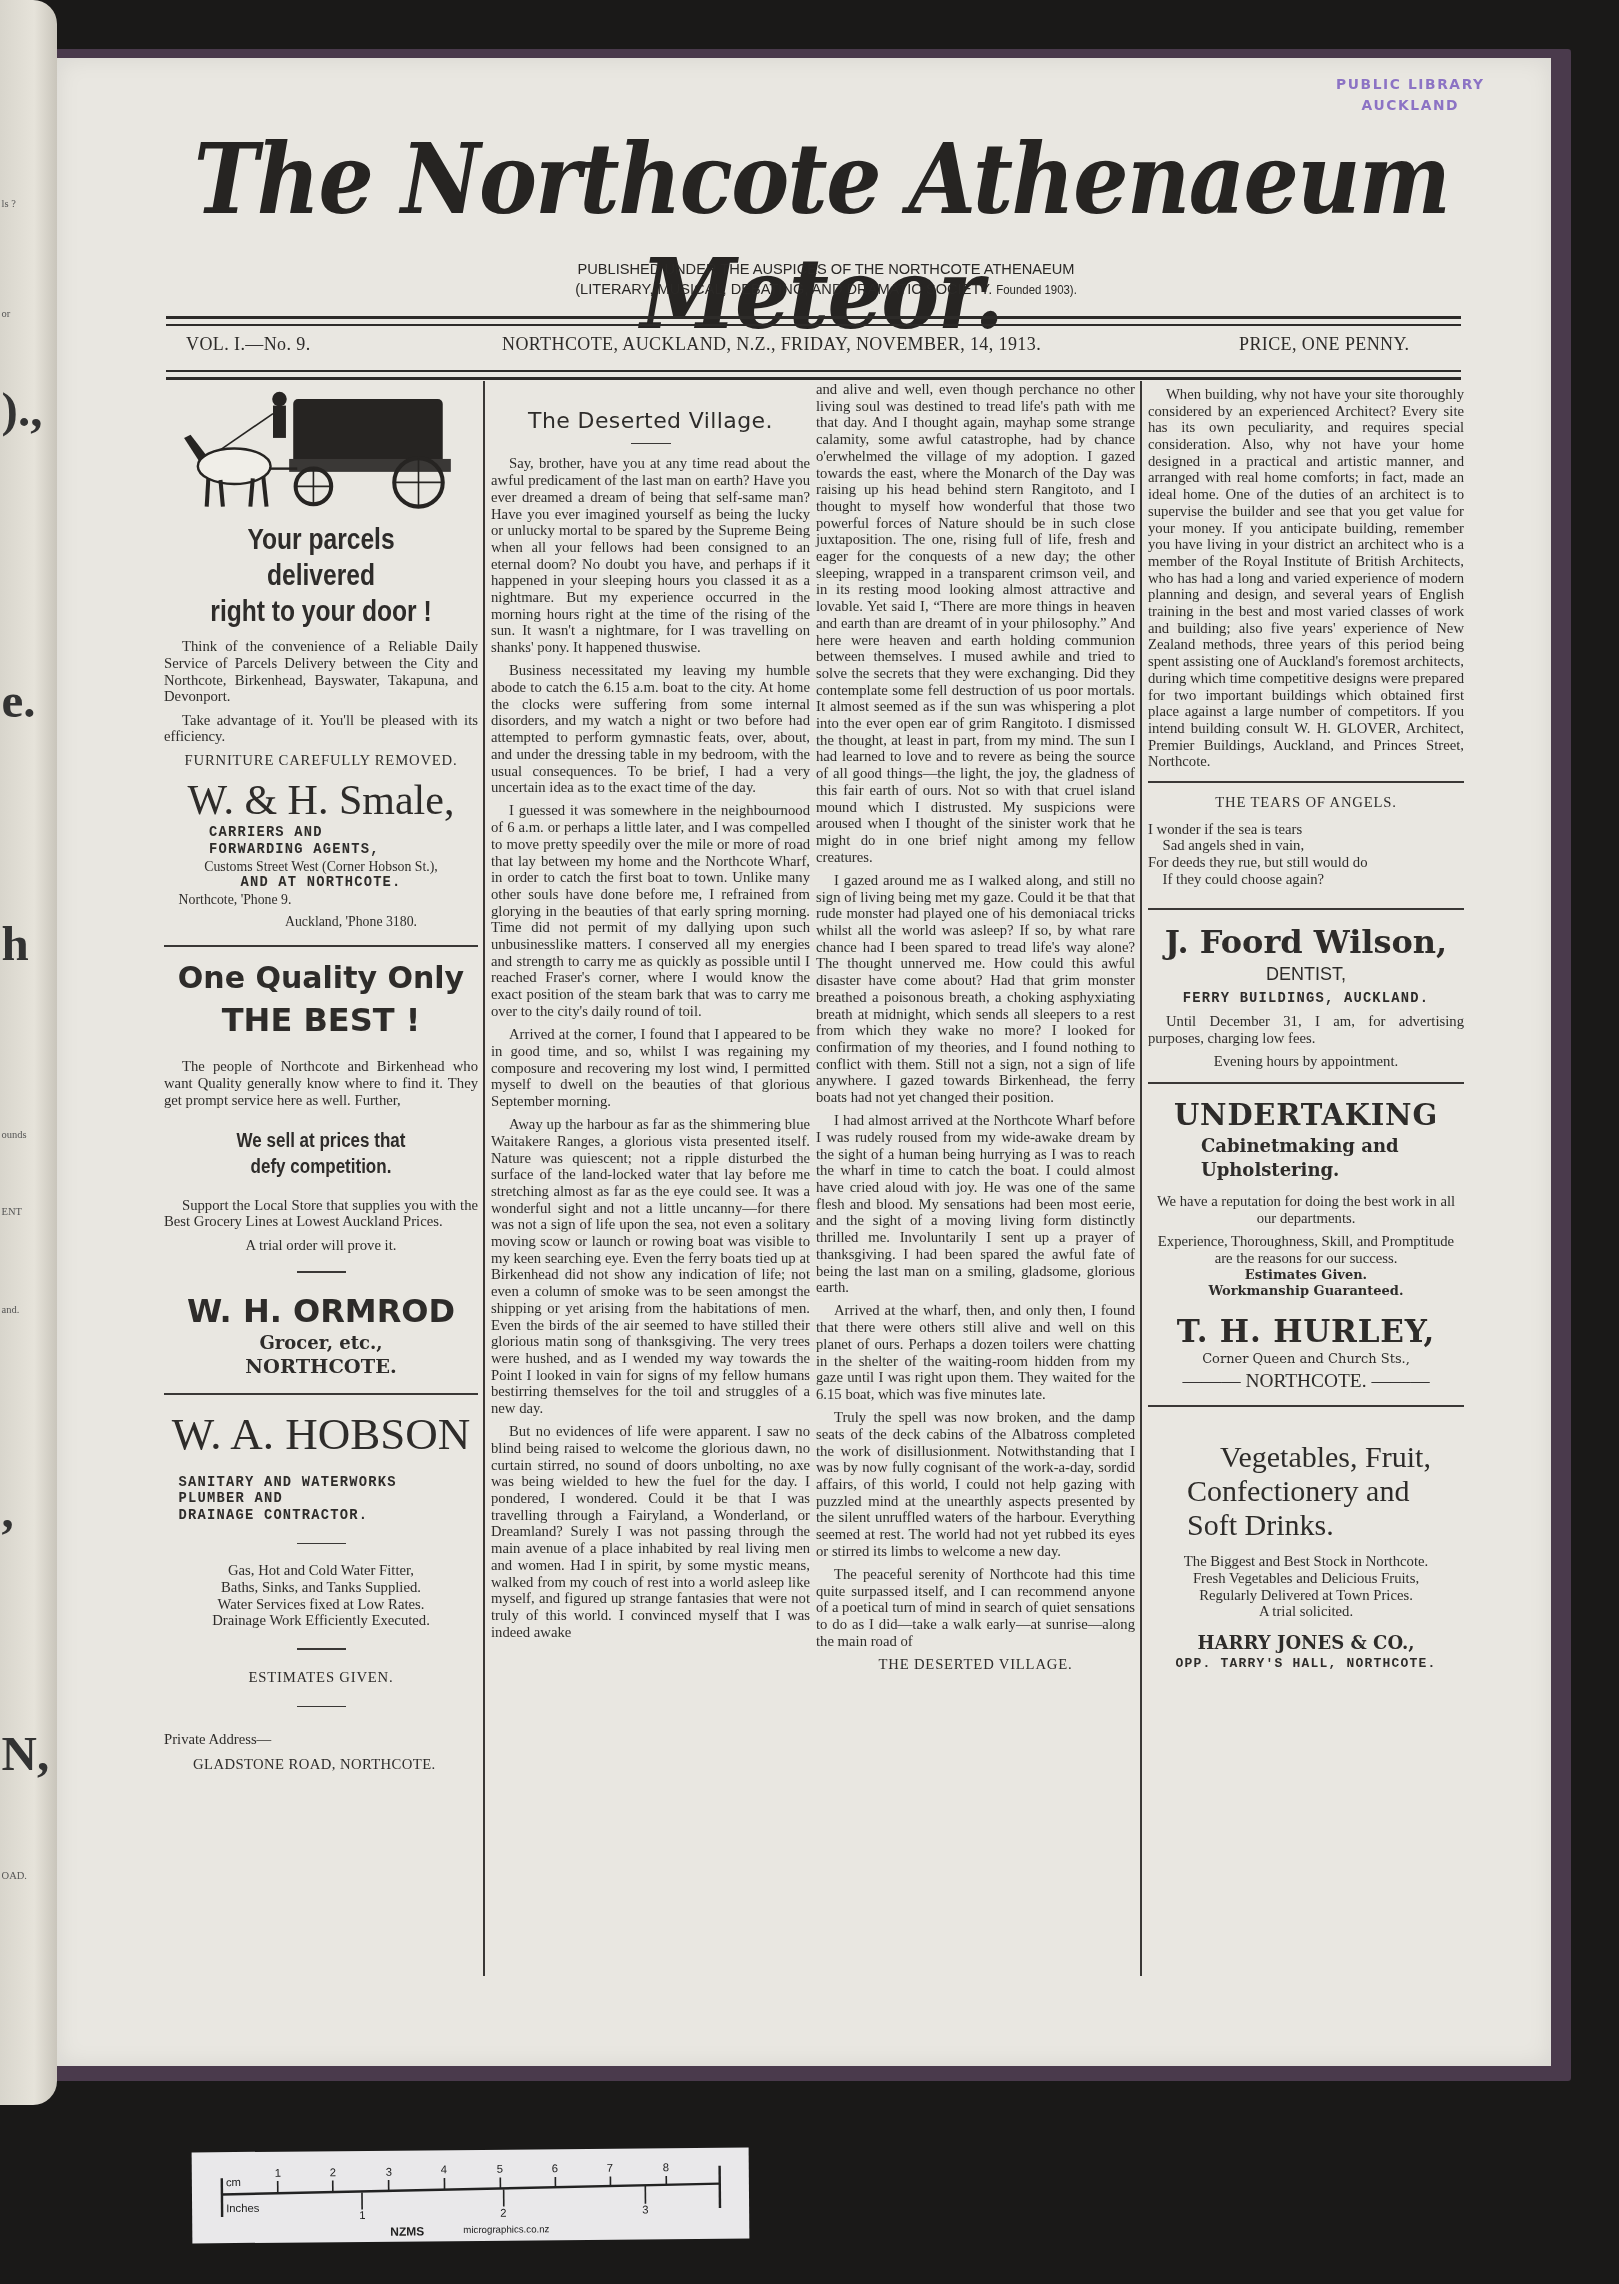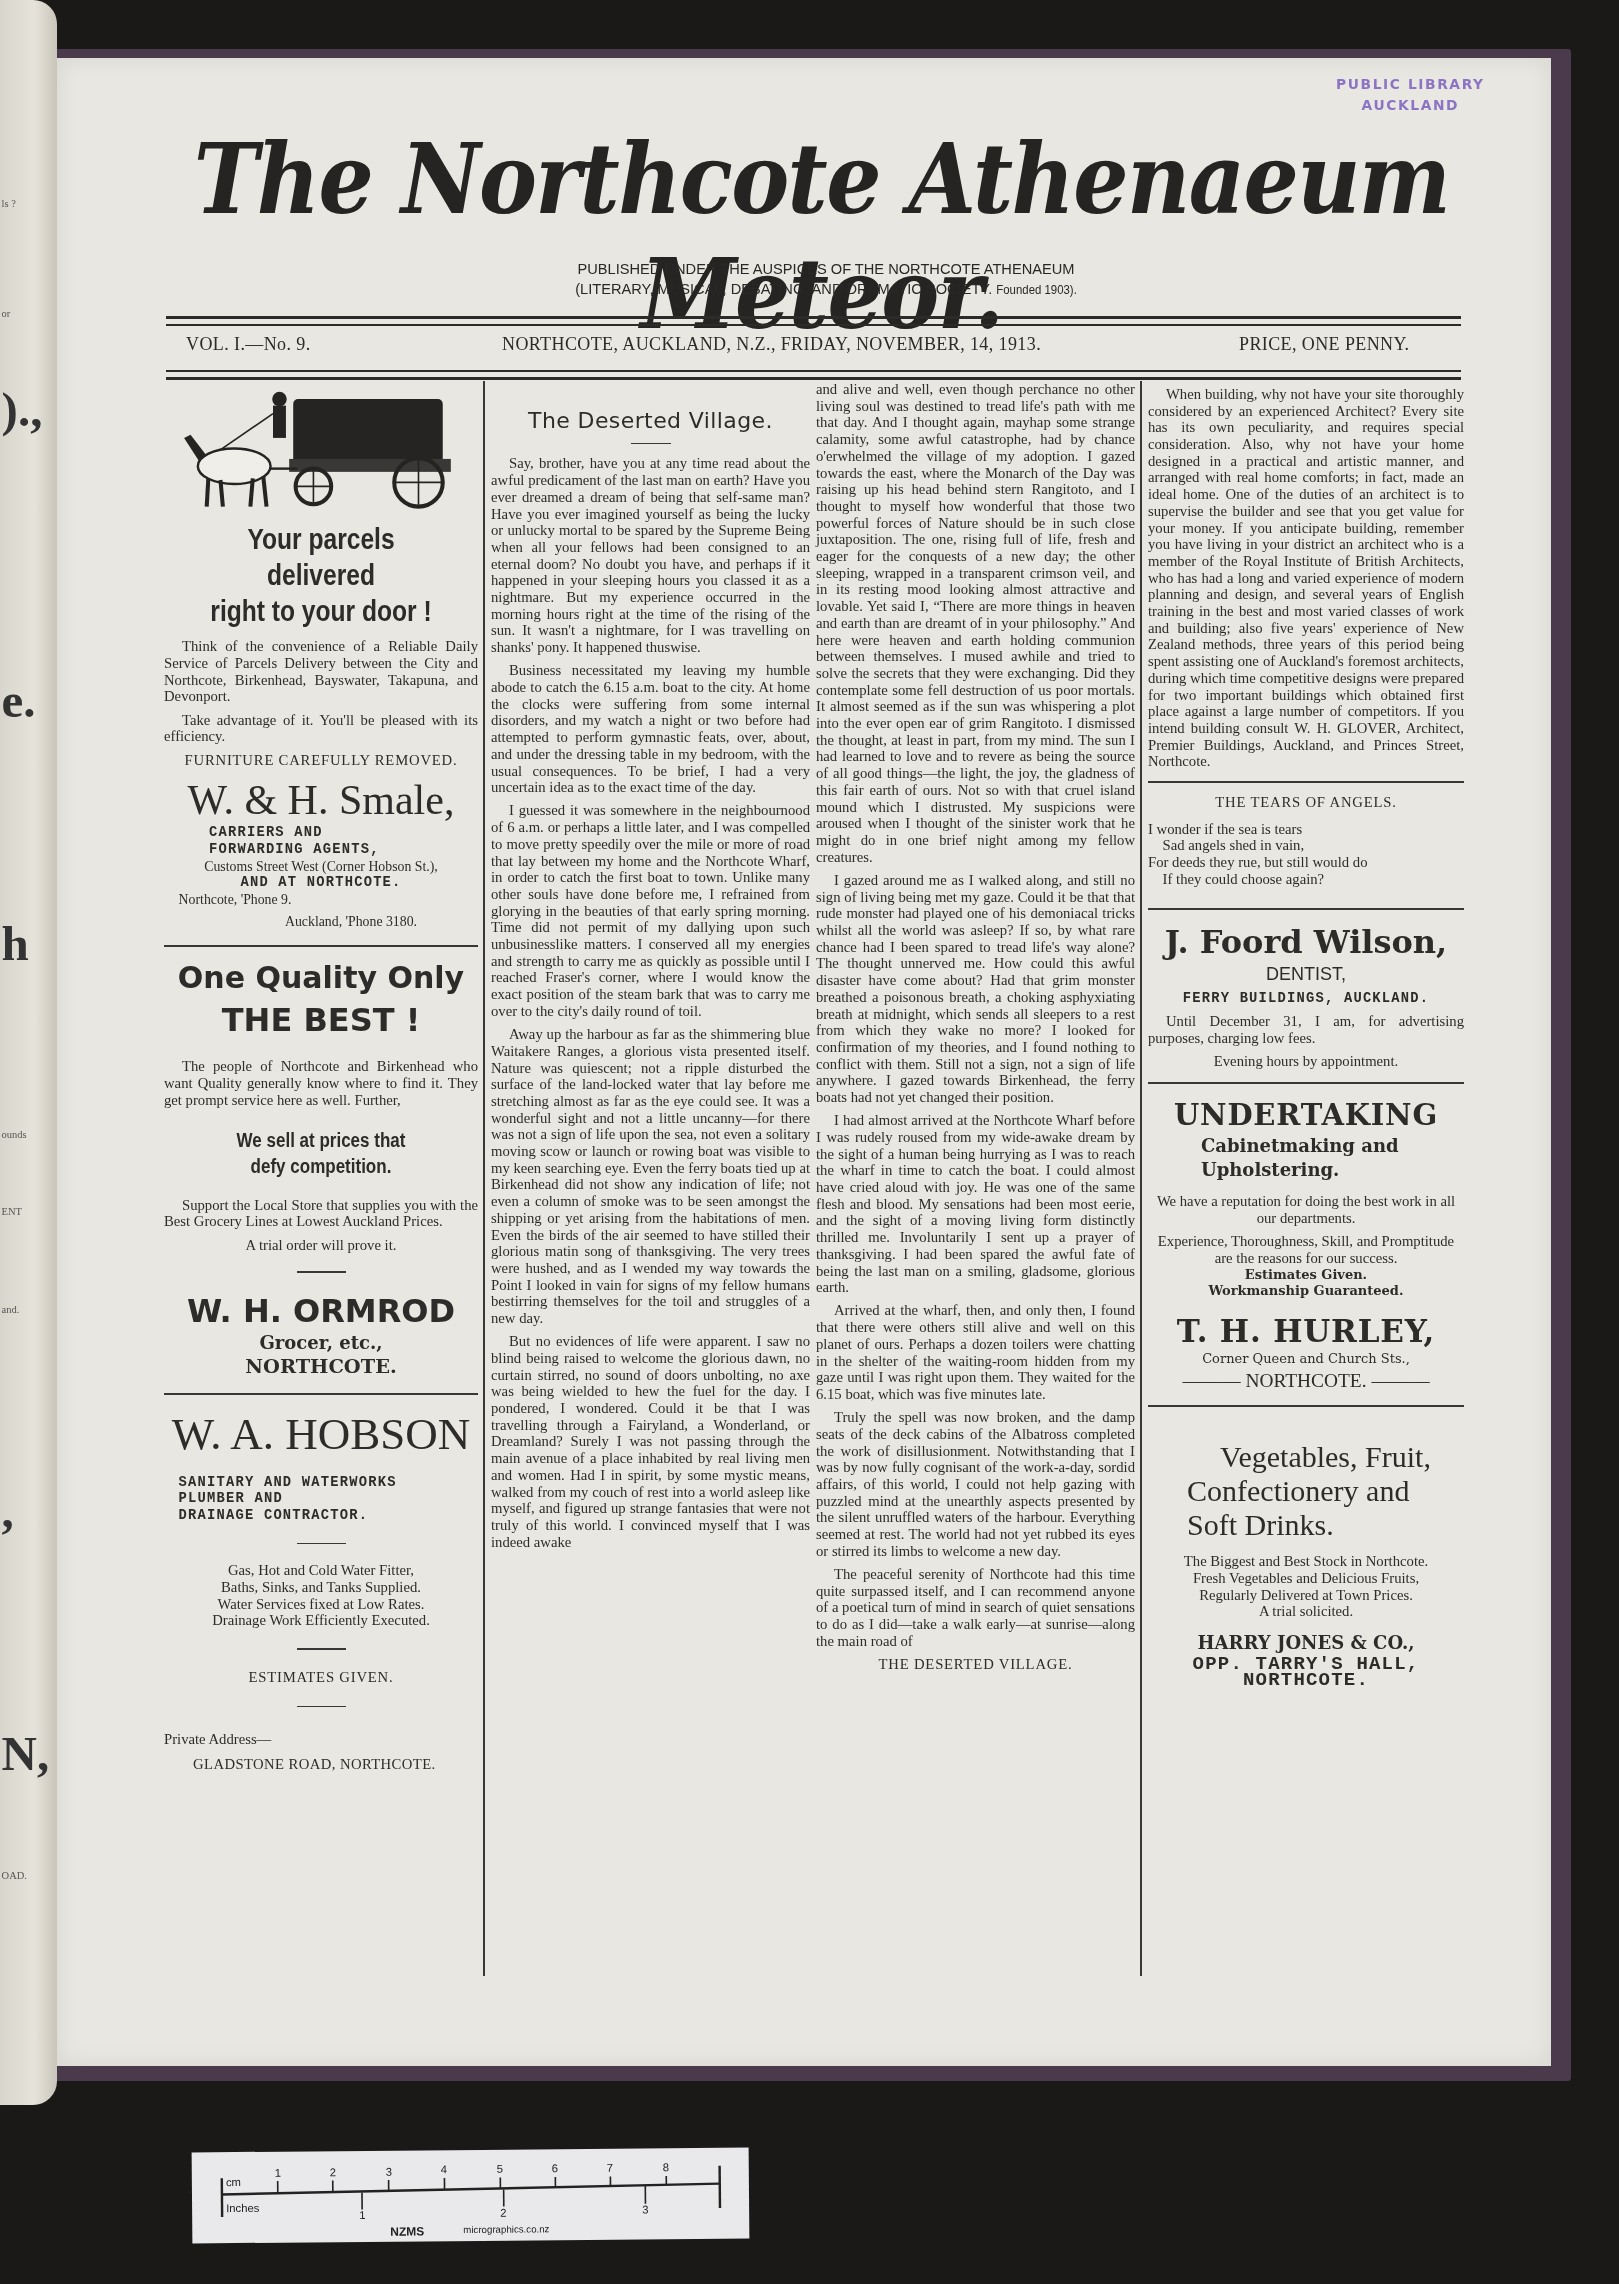--- a/index.html
+++ b/index.html
@@ -150,20 +150,21 @@
     <div style="padding-left:29px;margin-top:8px;letter-spacing:0.4px;">GLADSTONE ROAD, NORTHCOTE.</div>
   </div>
 </div>
 
 <div class="col" style="left:491px;width:319px;">
   <div class="center" style="font-family:'DejaVu Sans',sans-serif;font-size:22px;line-height:27.5px;margin:26px 0 8px 0;letter-spacing:0.4px;">The Deserted Village.</div>
   <div class="dash" style="width:40px;margin:4.9px auto 11.3px auto;"></div>
   <p>Say, brother, have you at any time read about the awful predicament of the last man on earth? Have you ever dreamed a dream of being that self-same man? Have you ever imagined yourself as being the lucky or unlucky mortal to be spared by the Supreme Being when all your fellows had been consigned to an eternal doom? No doubt you have, and perhaps if it happened in your sleeping hours you classed it as a nightmare. But my experience occurred in the morning hours right at the time of the rising of the sun. It wasn't a nightmare, for I was travelling on shanks' pony. It happened thuswise.</p>
   <p>Business necessitated my leaving my humble abode to catch the 6.15 a.m. boat to the city. At home the clocks were suffering from some internal disorders, and my watch a night or two before had attempted to perform gymnastic feats, over, about, and under the dressing table in my bedroom, with the usual consequences. To be brief, I had a very uncertain idea as to the exact time of the day.</p>
   <p>I guessed it was somewhere in the neighbournood of 6 a.m. or perhaps a little later, and I was compelled to move pretty speedily over the mile or more of road that lay between my home and the Northcote Wharf, in order to catch the first boat to town. Unlike many other souls have done before me, I refrained from glorying in the beauties of that early spring morning. Time did not permit of my dallying upon such unbusinesslike matters. I conserved all my energies and strength to carry me as quickly as possible until I reached Fraser's corner, where I would know the exact position of the steam bark that was to carry me over to the city's daily round of toil.</p>
+  <p>Arrived at the corner, I found that I appeared to be in good time, and so, whilst I was regaining my composure and recovering my lost wind, I permitted myself to dwell on the beauties of that glorious September morning.</p>
   <p>Away up the harbour as far as the shimmering blue Waitakere Ranges, a glorious vista presented itself. Nature was quiescent; not a ripple disturbed the surface of the land-locked water that lay before me stretching almost as far as the eye could see. It was a wonderful sight and not a little uncanny—for there was not a sign of life upon the sea, not even a solitary moving scow or launch or rowing boat was visible to my keen searching eye. Even the ferry boats tied up at Birkenhead did not show any indication of life; not even a column of smoke was to be seen amongst the shipping or yet arising from the habitations of men. Even the birds of the air seemed to have stilled their glorious matin song of thanksgiving. The very trees were hushed, and as I wended my way towards the Point I looked in vain for signs of my fellow humans bestirring themselves for the toil and struggles of a new day.</p>
   <p>But no evidences of life were apparent. I saw no blind being raised to welcome the glorious dawn, no curtain stirred, no sound of doors unbolting, no axe was being wielded to hew the fuel for the day. I pondered, I wondered. Could it be that I was travelling through a Fairyland, a Wonderland, or Dreamland? Surely I was not passing through the main avenue of a place inhabited by real living men and women. Had I in spirit, by some mystic means, walked from my couch of rest into a world asleep like myself, and figured up strange fantasies that were not truly of this world. I convinced myself that I was indeed awake</p>
 </div>
 
 <div class="col" style="left:816px;width:319px;">
   <p style="text-indent:0;">and alive and well, even though perchance no other living soul was destined to tread life's path with me that day. And I thought again, mayhap some strange calamity, some awful catastrophe, had by chance o'erwhelmed the village of my adoption. I gazed towards the east, where the Monarch of the Day was raising up his head behind stern Rangitoto, and I thought to myself how wonderful that those two powerful forces of Nature should be in such close juxtaposition. The one, rising full of life, fresh and eager for the conquests of a new day; the other sleeping, wrapped in a transparent crimson veil, and in its resting mood looking almost attractive and lovable. Yet said I, “There are more things in heaven and earth than are dreamt of in your philosophy.” And here were heaven and earth holding communion between themselves. I mused awhile and tried to solve the secrets that they were exchanging. Did they contemplate some fell destruction of us poor mortals. It almost seemed as if the sun was whispering a plot into the ever open ear of grim Rangitoto. I dismissed the thought, at least in part, from my mind. The sun I had learned to love and to revere as being the source of all good things—the light, the joy, the gladness of this fair earth of ours. Not so with that cruel island mound which I distrusted. My suspicions were aroused when I thought of the sinister work that he might do in one brief night among my fellow creatures.</p>
   <p>I gazed around me as I walked along, and still no sign of living being met my gaze. Could it be that that rude monster had played one of his demoniacal tricks whilst all the world was asleep? If so, by what rare chance had I been spared to tread life's way alone? The thought unnerved me. How could this awful disaster have come about? Had that grim monster breathed a poisonous breath, a choking asphyxiating breath at midnight, which sends all sleepers to a rest from which they wake no more? I looked for confirmation of my theories, and I found nothing to conflict with them. Still not a sign, not a sign of life anywhere. I gazed towards Birkenhead, the ferry boats had not yet changed their position.</p>
   <p>I had almost arrived at the Northcote Wharf before I was rudely roused from my wide-awake dream by the sight of a human being hurrying as I was to reach the wharf in time to catch the boat. I could almost have cried aloud with joy. He was one of the same flesh and blood. My sensations had been most eerie, and the sight of a moving living form distinctly thrilled me. Involuntarily I sent up a prayer of thanksgiving. I had been spared the awful fate of being the last man on a smiling, gladsome, glorious earth.</p>
   <p>Arrived at the wharf, then, and only then, I found that there were others still alive and well on this planet of ours. Perhaps a dozen toilers were chatting in the shelter of the waiting-room hidden from my gaze until I was right upon them. They waited for the 6.15 boat, which was five minutes late.</p>
   <p>Truly the spell was now broken, and the damp seats of the deck cabins of the Albatross completed the work of disillusionment. Notwithstanding that I was by now fully cognisant of the work-a-day, sordid affairs, of this world, I could not help gazing with puzzled mind at the unearthly aspects presented by the silent unruffled waters of the harbour. Everything seemed at rest. The world had not yet rubbed its eyes or stirred its limbs to welcome a new day.</p>
@@ -209,21 +210,21 @@
 
   <div>
     <div style="font-size:30px;line-height:34px;padding-left:39px;margin-top:33px;text-align:center;">Vegetables, Fruit,</div>
     <div style="font-size:30px;line-height:34px;padding-left:39px;">Confectionery and</div>
     <div style="font-size:30px;line-height:34px;padding-left:39px;margin-bottom:11.3px;">Soft Drinks.</div>
     <div class="center">The Biggest and Best Stock in Northcote.</div>
     <div class="center">Fresh Vegetables and Delicious Fruits,</div>
     <div class="center">Regularly Delivered at Town Prices.</div>
     <div class="center">A trial solicited.</div>
     <div class="center eg" style="font-size:18px;line-height:26px;margin-top:9.7px;">HARRY JONES &amp; CO.,</div>
-    <div class="center smallcaps-bold" style="font-size:19px;">OPP. TARRY'S HALL, NORTHCOTE.</div>
+    <div class="center smallcaps-bold" style="font-size:13px;">OPP. TARRY'S HALL, NORTHCOTE.</div>
   </div>
 </div>
 
 <div class="ruler">
   <svg width="557" height="91" style="position:absolute;left:0;top:0;" viewBox="0 0 688 112">
     <line x1="37" y1="52" x2="652" y2="44" stroke="#222" stroke-width="3"></line>
     <line x1="37" y1="32" x2="37" y2="80" stroke="#222" stroke-width="3"></line>
     <line x1="652" y1="22" x2="652" y2="74" stroke="#222" stroke-width="3"></line>
     <line x1="106" y1="36" x2="106" y2="52" stroke="#222" stroke-width="2"></line>
     <line x1="174" y1="36" x2="174" y2="51" stroke="#222" stroke-width="2"></line>

